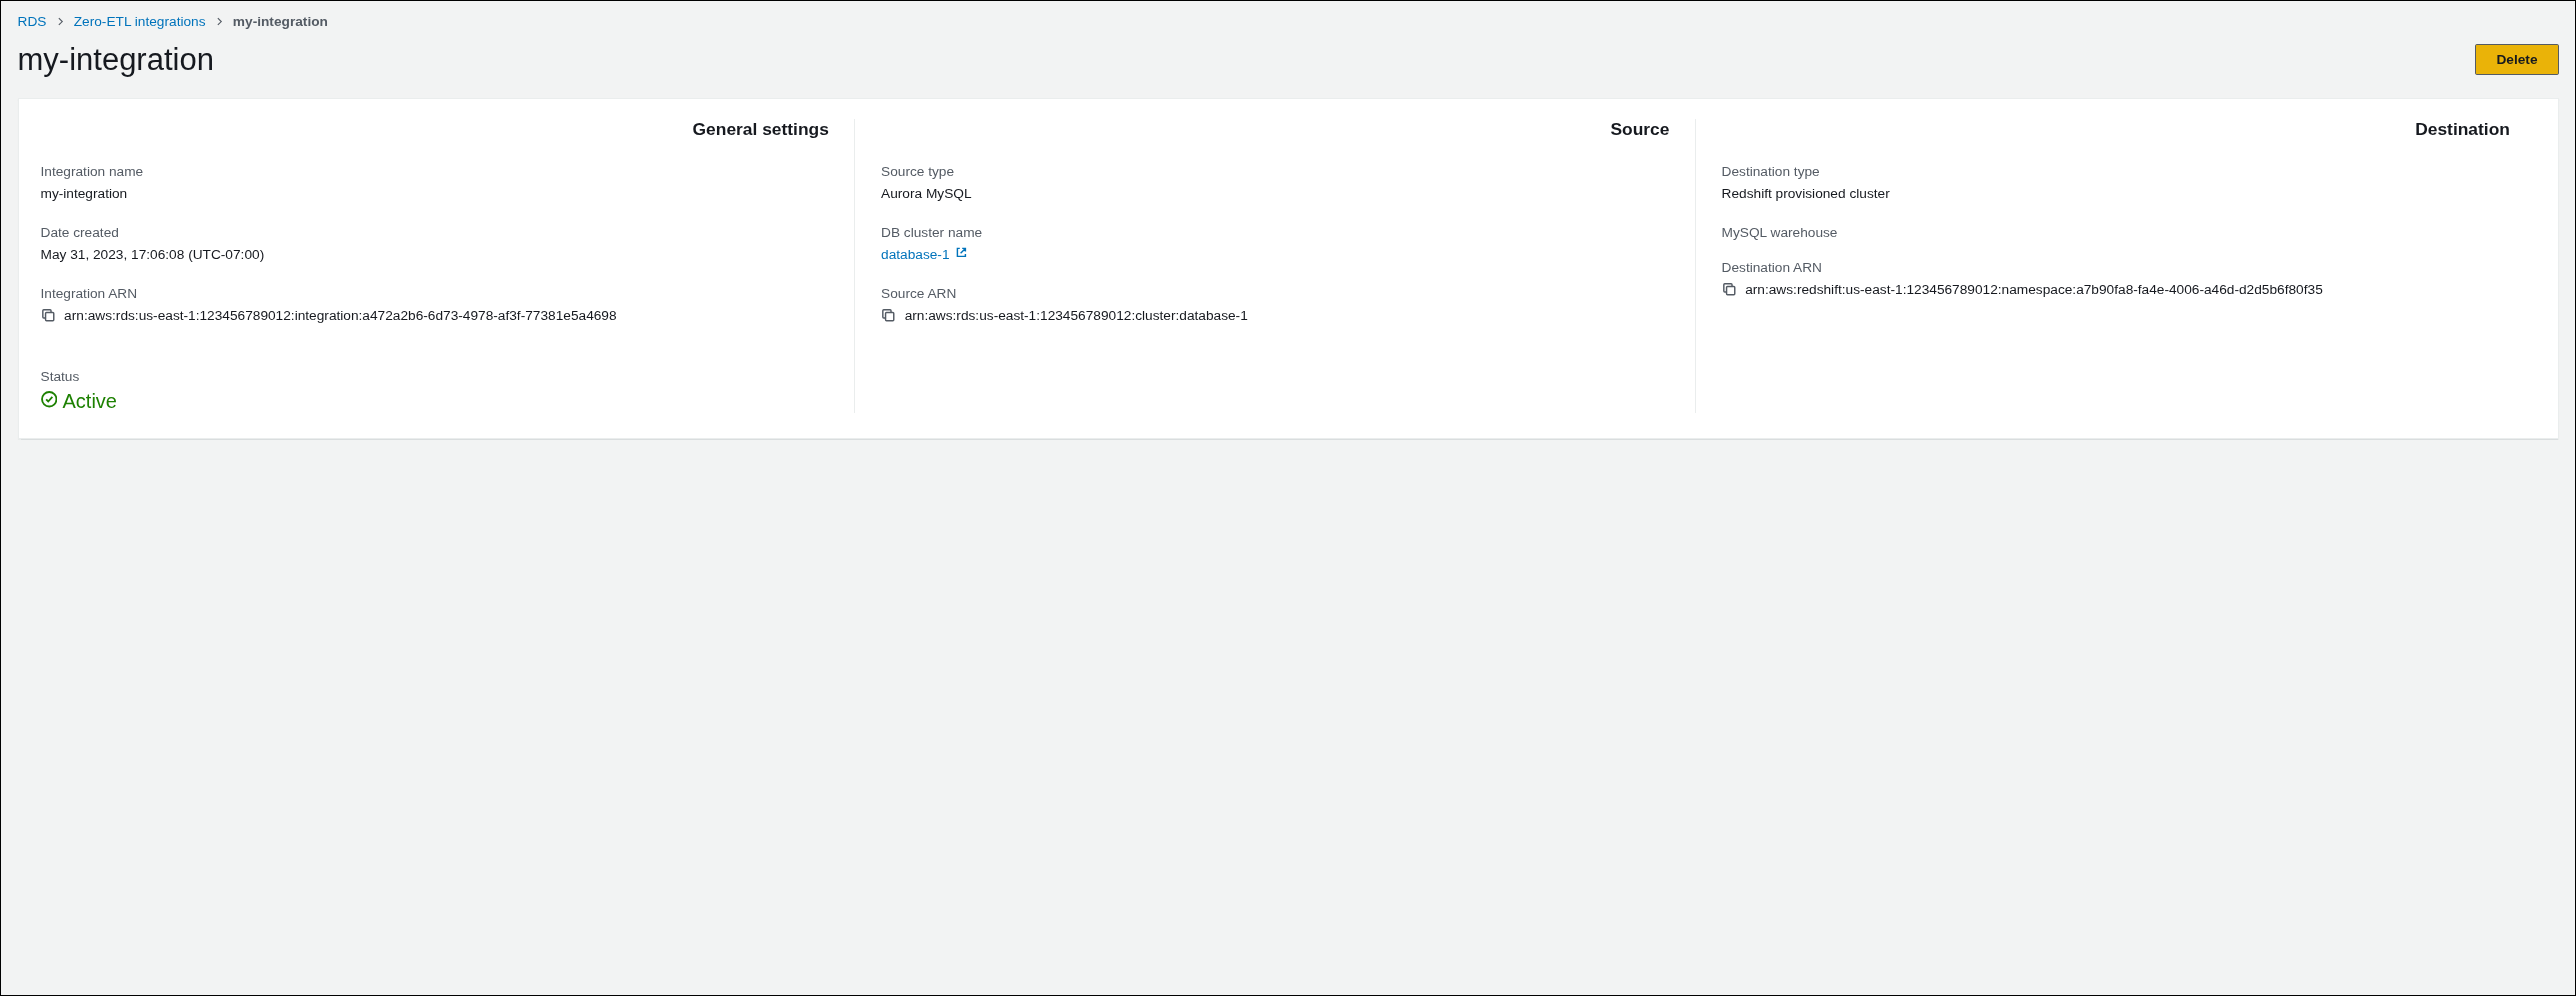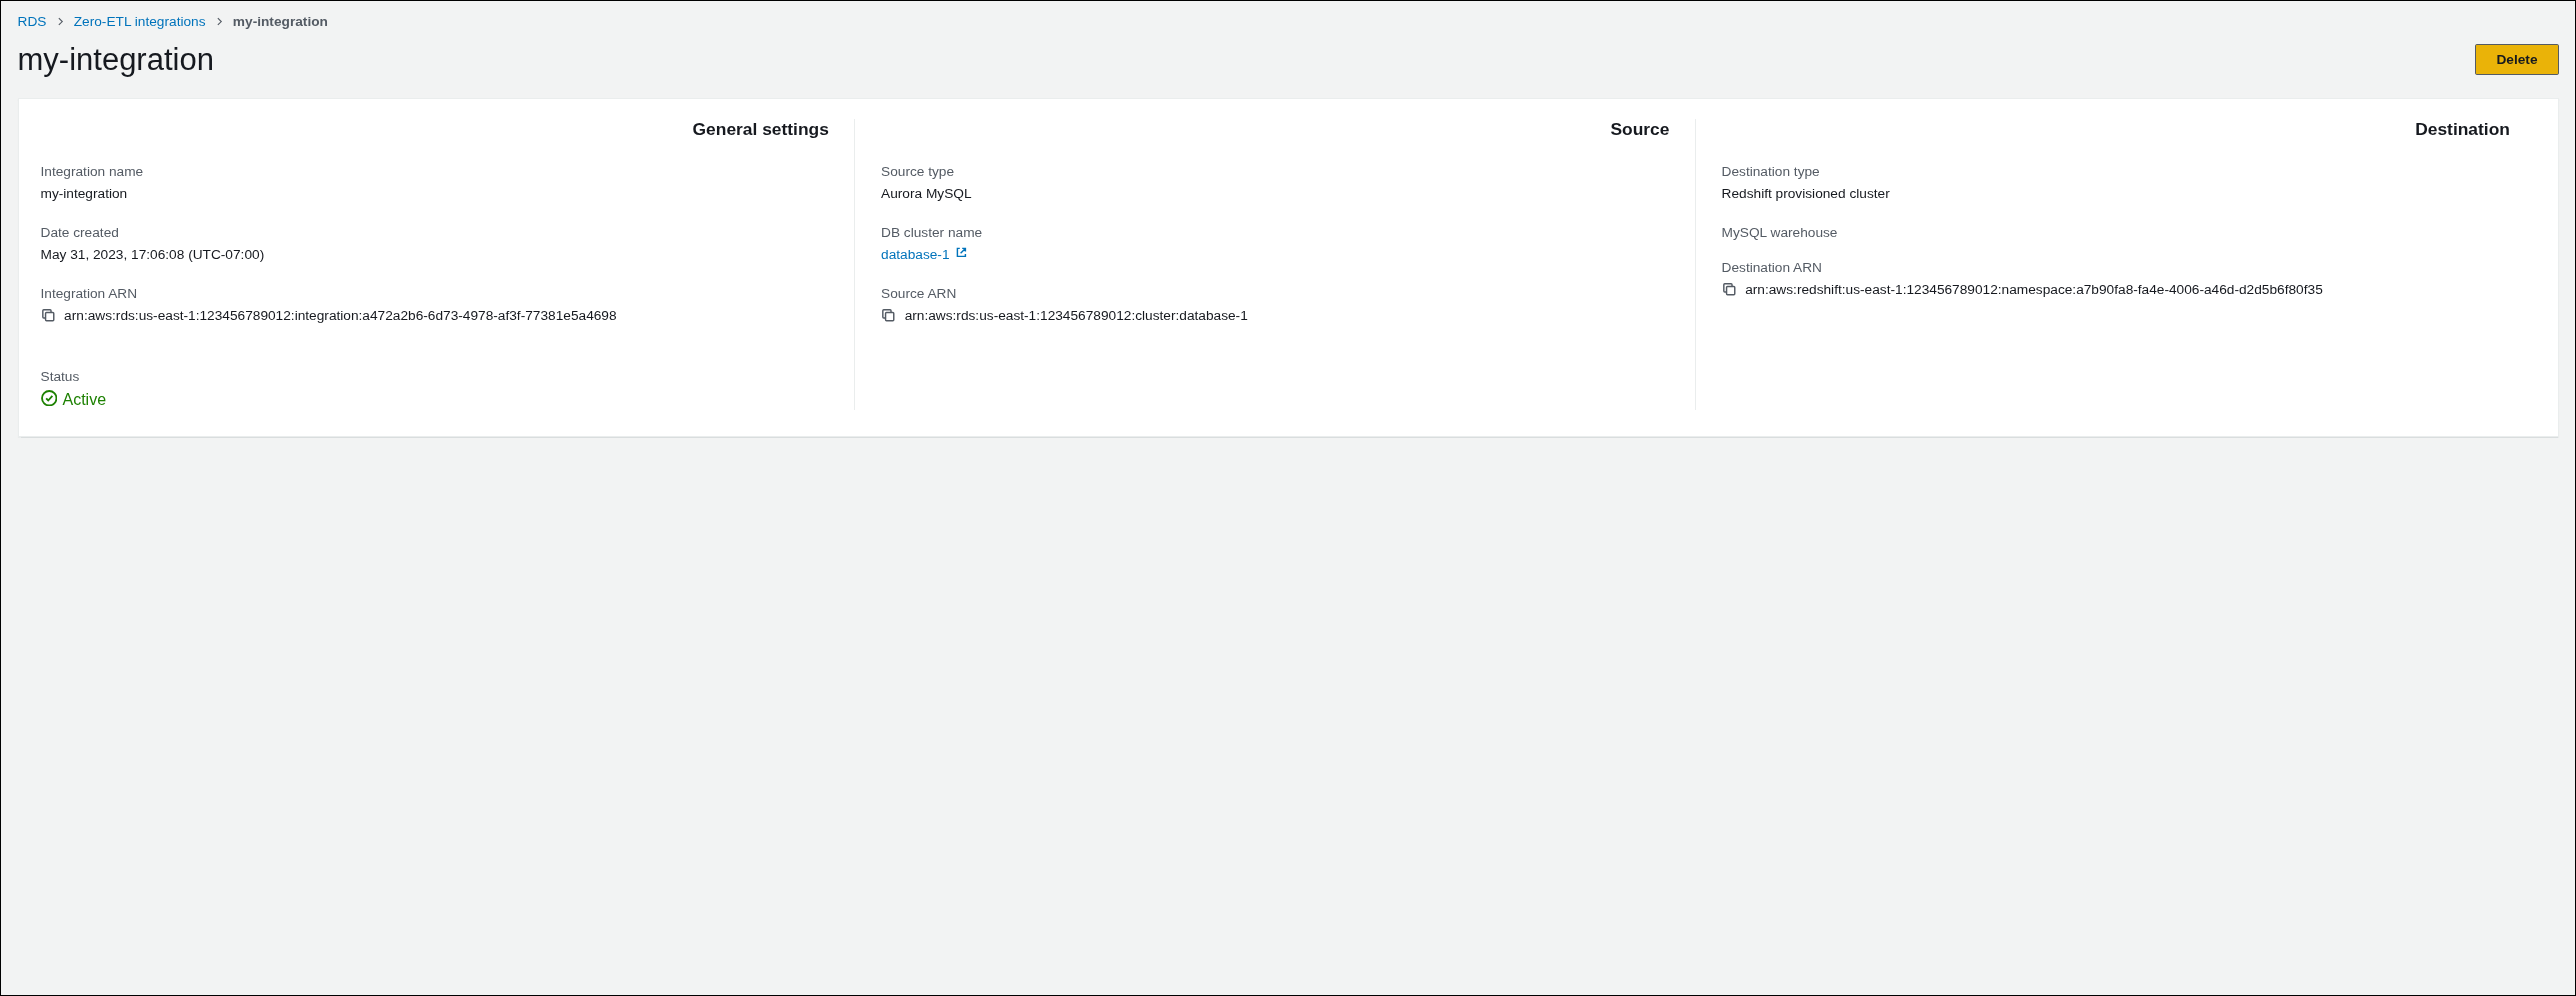--- a/index.html
+++ b/index.html
@@ -121,21 +121,21 @@
     .copy-icon {
       flex-shrink: 0;
       cursor: pointer;
       margin-top: 1.8px;
     }
     .status-row {
       display: flex;
       align-items: center;
       gap: 5.5px;
       color: #1d8102;
-      font-size: 16px;
+      font-size: 20px;
     }
     .external-icon {
       margin-left: 5.5px;
       vertical-align: middle;
     }
   </style>
 </head>
 <body>
 
 <nav class="breadcrumb">

